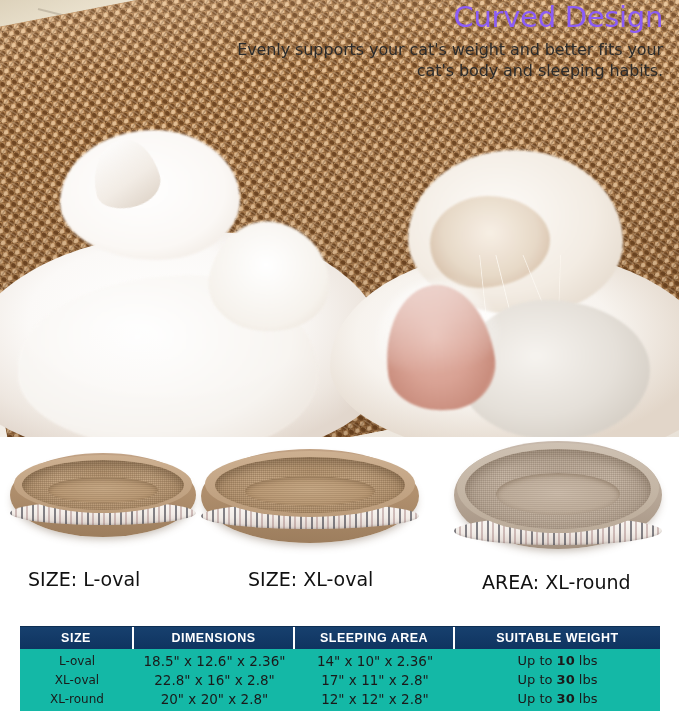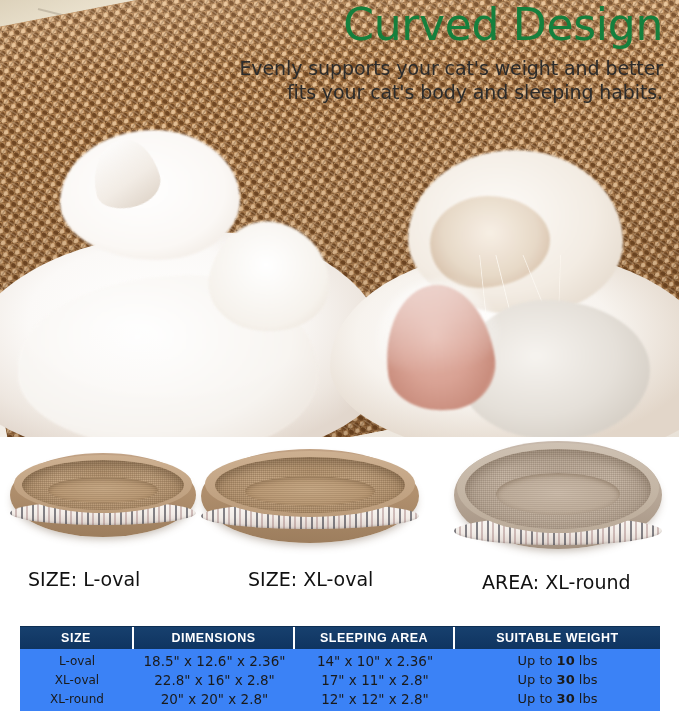--- a/index.html
+++ b/index.html
@@ -169,27 +169,27 @@
     background:radial-gradient(ellipse at 50% 50%,rgba(120,85,50,.40) 0%,rgba(120,85,50,0) 70%);
     filter:blur(4px);
   }
 
   
   .hero-text{
     position:absolute; right:16px; top:2px; width:430px;
     text-align:right; z-index:9;
   }
   .hero-title{
-    font-size:44px; line-height:1.06; color:#15803d;
+    font-size:29px; line-height:1.06; color:#8b5cf6;
     font-weight:400; letter-spacing:-.3px;
     font-family:"DejaVu Sans", sans-serif;
   }
   .hero-sub{
     margin-top:7px;
-    font-size:19px; line-height:1.30; color:#2c2c2c;
+    font-size:16px; line-height:1.30; color:#2c2c2c;
     font-weight:400; letter-spacing:-.1px;
     font-family:"DejaVu Sans", sans-serif;
   }
 
   
   .products{ position:absolute; left:0; top:437px; width:627px; height:188px; }
   .prod{ position:absolute; }
 
   .bowl-wrap{ position:relative; }
   
@@ -260,21 +260,21 @@
   }
   .th{
     color:#ffffff; font-size:12.5px; font-weight:bold;
     letter-spacing:.5px;
     display:flex; align-items:center; justify-content:center;
     border-right:2px solid #ffffff;
     font-family:"Liberation Sans", sans-serif;
     background:linear-gradient(180deg,#17406e 0%,#0f3460 100%);
   }
   .th:last-child{ border-right:none; }
-  .tbody{ background:#3b82f6; height:62px; padding-top:2px; }
+  .tbody{ background:#14b8a6; height:62px; padding-top:2px; }
   .tr{ display:flex; height:19px; align-items:center; }
   .td{
     font-size:13px; color:#1a1a1a; text-align:center;
     font-family:"DejaVu Sans", sans-serif;
     white-space:nowrap; overflow:hidden;
   }
   .td.size{ font-size:12px; }
   .td.dim{ font-size:13.5px; }
   .td.wt b{ font-weight:bold; }
 

